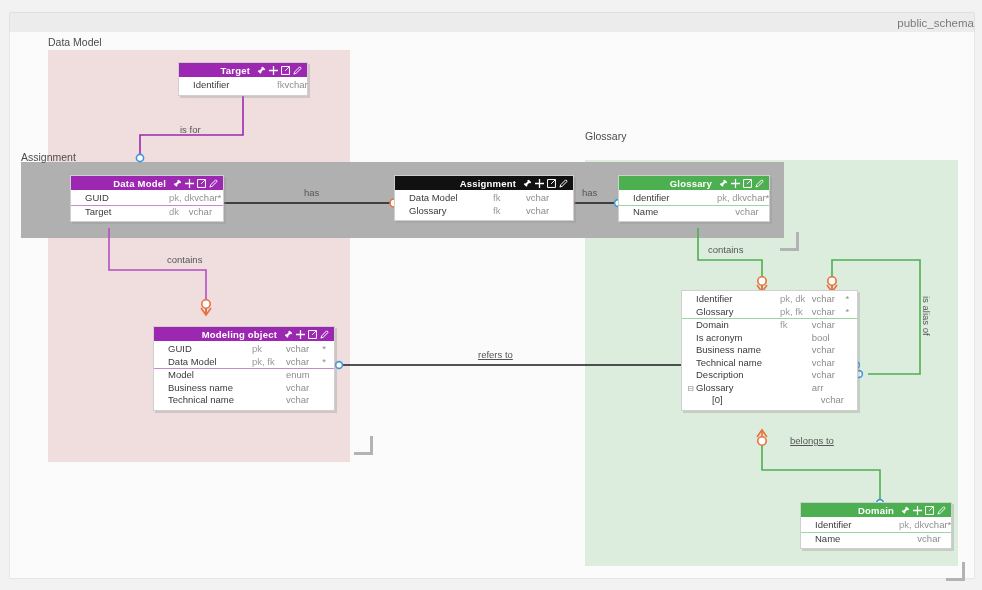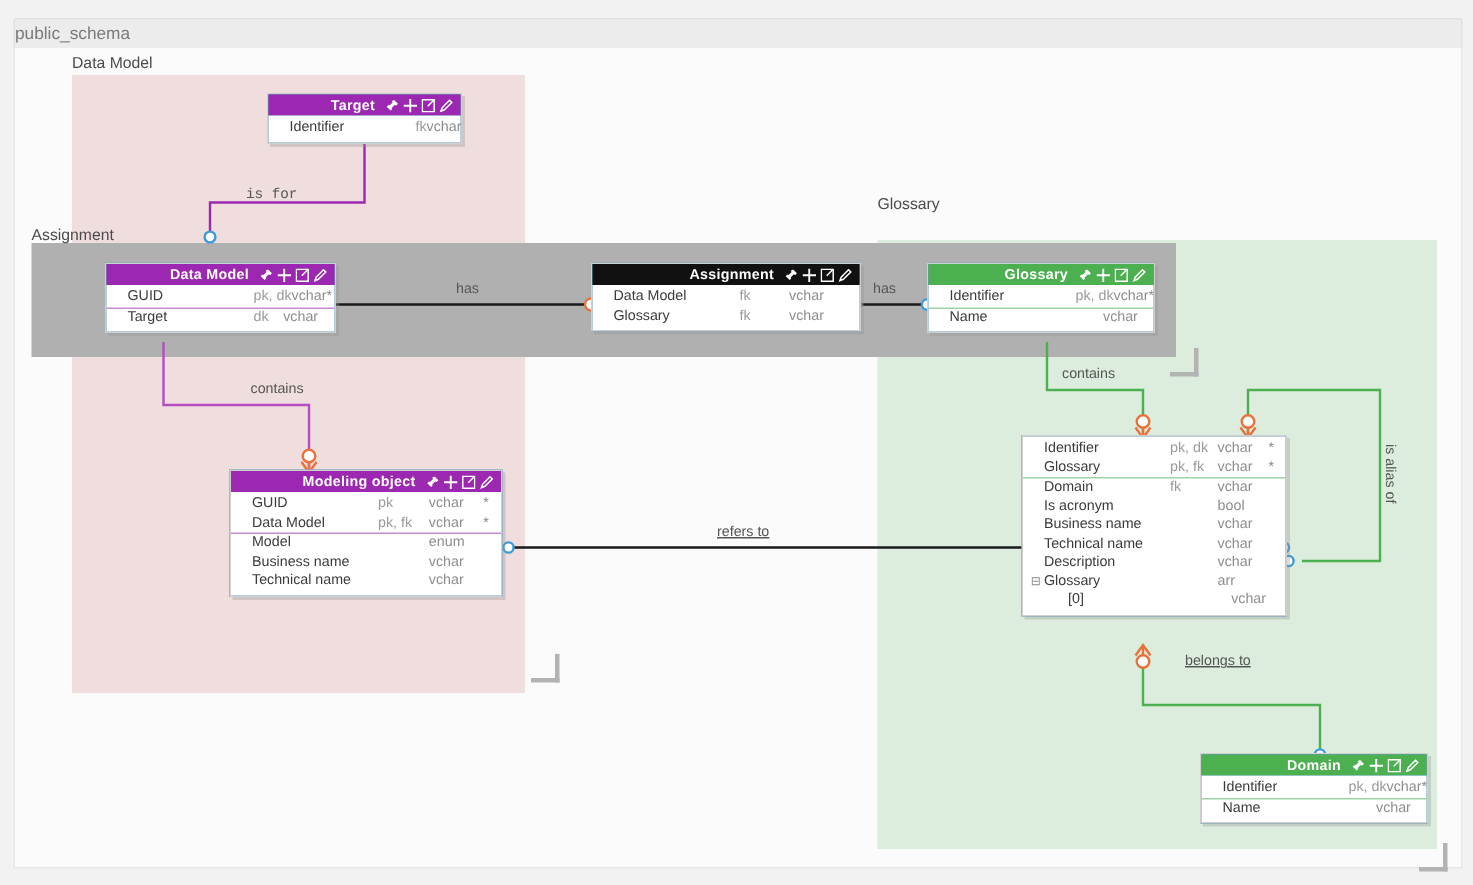--- a/index.html
+++ b/index.html
@@ -3,21 +3,21 @@
 <meta charset="utf-8">
 <style>
   html,body{margin:0;padding:0;background:#f2f2f2;}
   body{font-family:"Liberation Sans","DejaVu Sans",sans-serif;}
   #app{position:relative;width:982px;height:590px;background:#f2f2f2;overflow:hidden;}
 
   
   .titlebar{position:absolute;left:9px;top:12px;width:964px;height:20px;
             background:#ececec;border:1px solid #e0e0e0;border-radius:2px;}
   .titlebar .tb-text{position:absolute;left:0;top:0;width:100%;height:20px;
-            line-height:20px;text-align:left;font-size:11.5px;color:#7a7a7a;}
+            line-height:20px;text-align:right;font-size:11.5px;color:#7a7a7a;}
 
   
   .canvas{position:absolute;left:9px;top:32px;width:964px;height:546px;
           background:#fbfbfb;border:1px solid #e6e6e6;border-top:none;}
 
   
   .group{position:absolute;}
   .group .g-body{position:absolute;left:0;top:0;width:100%;height:100%;}
   .group .g-label{position:absolute;font-size:10.5px;color:#4b4b4b;white-space:nowrap;}
   .g-handle{position:absolute;width:16px;height:16px;
@@ -132,21 +132,21 @@
       <path d="M822,253 L822,260" stroke="#e8713c" stroke-width="1.6"></path>
       <circle cx="849" cy="342" r="3.4" fill="#fff" stroke="#3b9ad9" stroke-width="1.6"></circle>
 
       <path d="M752,405 L752,438 L870,438 L870,470" fill="none" stroke="#4caf50" stroke-width="1.6"></path>
       <circle cx="752" cy="409" r="4.2" fill="#fff" stroke="#e8713c" stroke-width="1.6"></circle>
       <path d="M747,405 L752,398 L757,405" fill="none" stroke="#e8713c" stroke-width="1.6"></path>
       <path d="M752,405 L752,398" stroke="#e8713c" stroke-width="1.6"></path>
       <circle cx="870" cy="471" r="3.4" fill="#fff" stroke="#3b9ad9" stroke-width="1.6"></circle>
     </svg>
 
-    <div class="lnk-label" style="left:154px;top:92px;font-family:Liberation Mono, monospace;">is for</div>
+    <div class="lnk-label" style="left:170px;top:92px;">is for</div>
     <div class="lnk-label" style="left:157px;top:222px;">contains</div>
     <div class="lnk-label" style="left:294px;top:155px;">has</div>
     <div class="lnk-label" style="left:572px;top:155px;">has</div>
     <div class="lnk-label" style="left:468px;top:317px;text-decoration:underline;">refers to</div>
     <div class="lnk-label" style="left:698px;top:212px;">contains</div>
     <div class="lnk-label" style="left:780px;top:403px;text-decoration:underline;">belongs to</div>
     <div class="lnk-label vert" style="left:922px;top:264px;">is alias of</div>
 
     <div class="ent th-purple" id="ent-target" style="left:168px;top:30px;width:128px;">
         <div class="hdr">
@@ -295,21 +295,21 @@
             <span class="c-req">*</span>
           </div>
           <div class="row">
             <span class="c-name">Name</span>
             <span class="c-key"></span>
             <span class="c-type">vchar</span>
             <span class="c-req"></span>
           </div>
         </div>
       </div>
-    <div class="ent th-purple" id="ent-modeling-object" style="left:143px;top:281px;width:180px;">
+    <div class="ent th-purple" id="ent-modeling-object" style="left:143px;top:294px;width:180px;">
         <div class="hdr">
           <div class="ttl">Modeling object</div>
           <span class="ico">
             <svg width="9" height="9" viewBox="0 0 10 10">
               <path d="M6.4.8 9.2 3.6 7.8 5 7 4.2 4.6 6.6 5 7.4 3.8 8.6.9 5.7 2.1 4.5l.8.4L5.3 2.5 4.5 1.7z" fill="#fff"></path>
             </svg>
           </span>
           <span class="ico">
             <svg width="9" height="9" viewBox="0 0 10 10">
               <path d="M4.3 0h1.4v4.3H10v1.4H5.7V10H4.3V5.7H0V4.3h4.3z" fill="#fff"></path>

